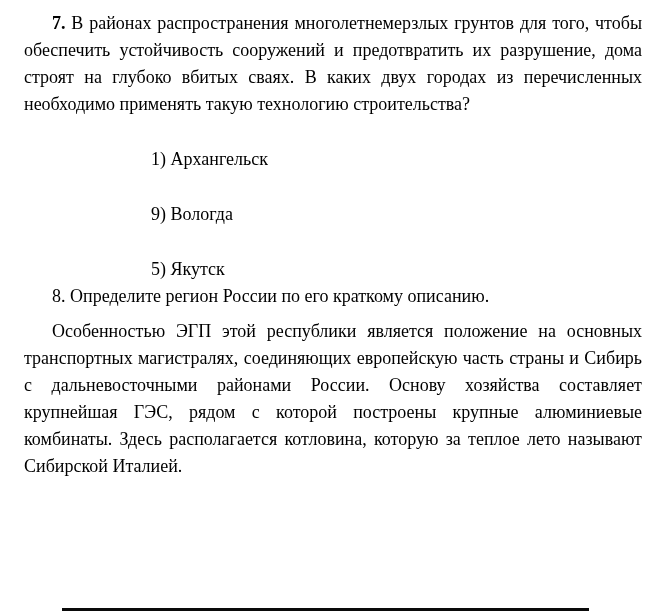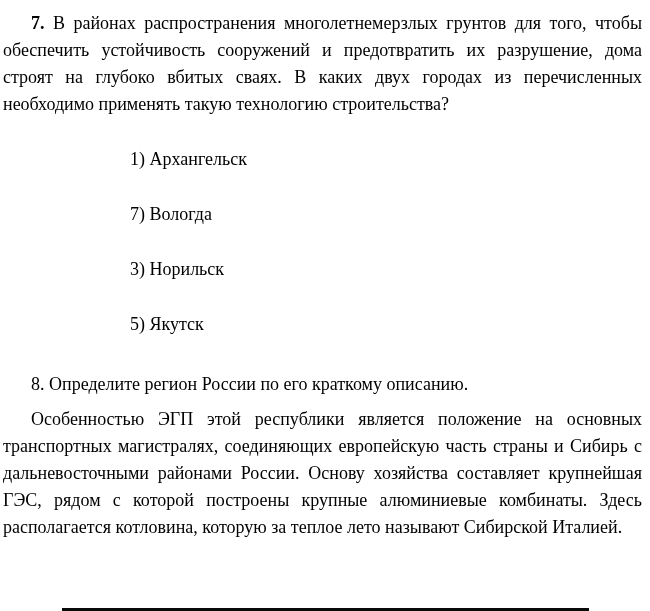--- a/index.html
+++ b/index.html
@@ -11,21 +11,21 @@
       height: 611px;
       background: #ffffff;
       color: #000000;
       font-family: "Liberation Serif", "DejaVu Serif", serif;
       font-size: 18px;
       line-height: 27px;
       position: relative;
       overflow: hidden;
     }
     .page {
-      padding: 10px 8px 0 3px;
+      padding: 10px 8px 0 24px;
     }
     p {
       margin: 0;
       text-align: justify;
     }
     .indent {
       text-indent: 28px;
     }
     .q7-num {
       font-weight: bold;
@@ -34,21 +34,20 @@
       list-style: none;
       margin: 26px 0 0 127px;
       padding: 0;
     }
     ul.options li {
       line-height: 27px;
       text-align: left;
       margin-top: 28px;
     }
     .q8-heading {
-      margin-top: 33px;
     }
     .q8-desc {
       margin-top: 8px;
     }
     .bottom-line {
       position: absolute;
       bottom: 0;
       left: 62px;
       width: 527px;
       height: 3px;
@@ -57,22 +56,21 @@
   </style>
 </head>
 <body>
 
 <div class="page">
 
   <p class="indent"><strong class="q7-num">7.</strong> <span>В районах распространения многолетнемерзлых грунтов для того, чтобы обеспечить устойчивость сооружений и предотвратить их разрушение, дома строят на глубоко вбитых сваях. В каких двух городах из перечисленных необходимо применять такую технологию строительства?</span></p>
 
   <ul class="options">
     <li>1) Архангельск</li>
-    <li>7) Вологда</li>
-    <li>3) Норильск</li>
+    <li>9) Вологда</li>
     <li>5) Якутск</li>
   </ul>
 
   <p class="indent q8-heading">8. Определите регион России по его краткому описанию.</p>
 
   <p class="indent q8-desc">Особенностью ЭГП этой республики является положение на основных транспортных магистралях, соединяющих европейскую часть страны и Сибирь с дальневосточными районами России. Основу хозяйства составляет крупнейшая ГЭС, рядом с которой построены крупные алюминиевые комбинаты. Здесь располагается котловина, которую за теплое лето называют Сибирской Италией.</p>
 
 </div>
 
 <div class="bottom-line"></div>

